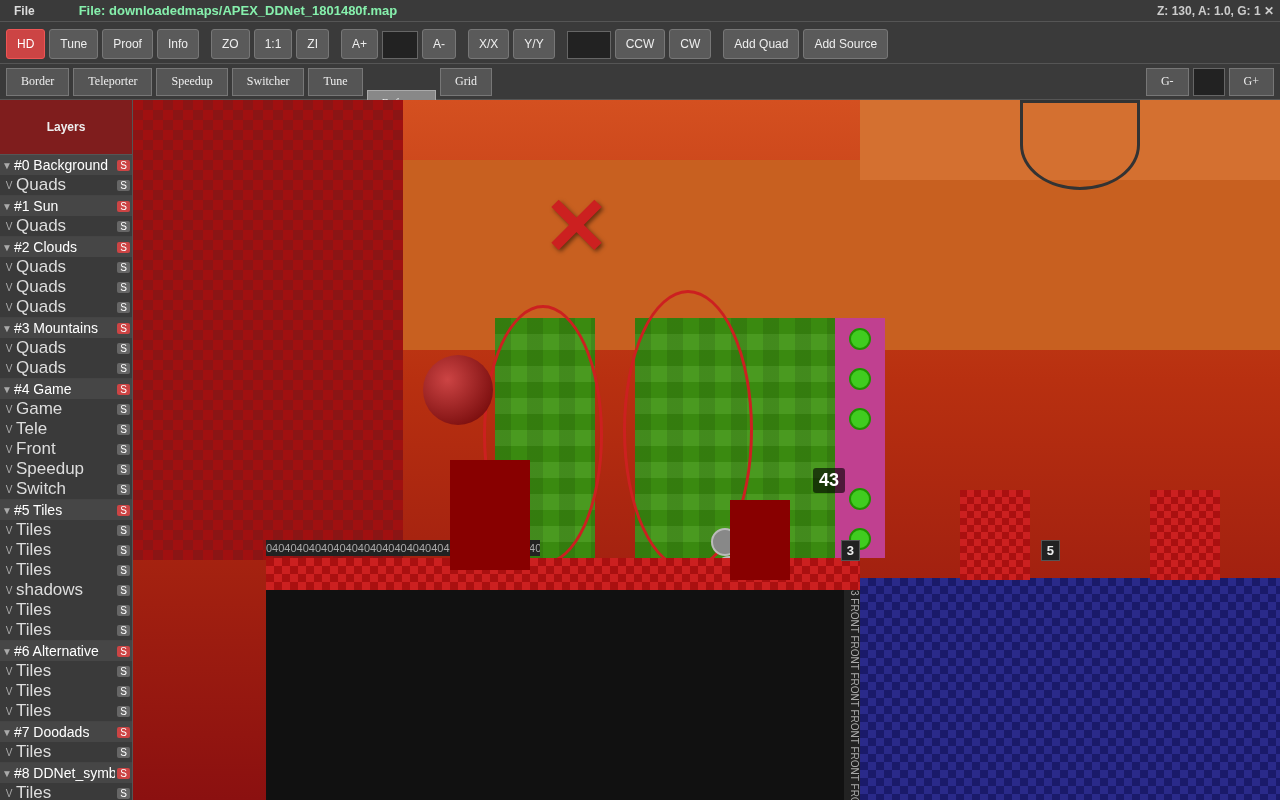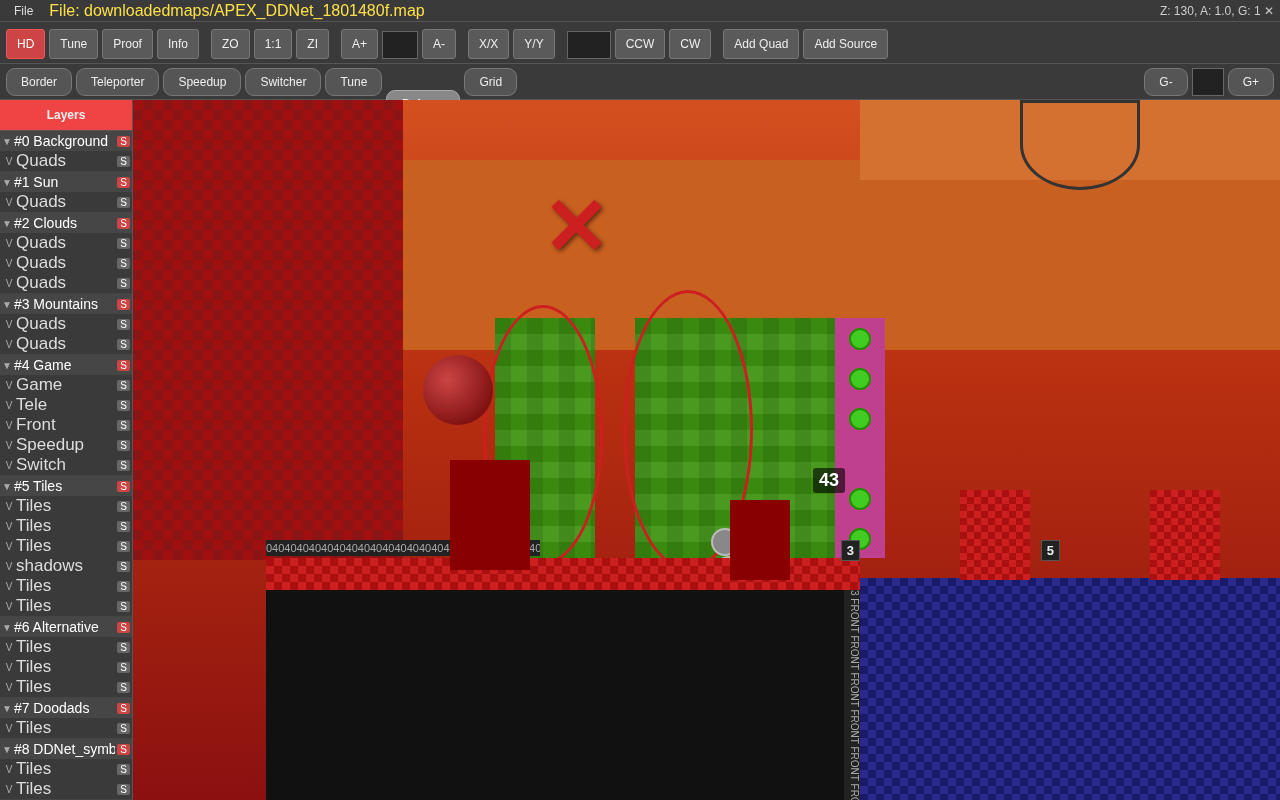--- a/index.html
+++ b/index.html
@@ -1,42 +1,42 @@
 <!DOCTYPE html>
 <html><head>
   <meta charset="utf-8">
   <style>
     * { margin: 0; padding: 0; box-sizing: border-box; }
     body { width: 1280px; height: 800px; background: #2a2a2a; font-family: Arial, sans-serif; font-size: 12px; overflow: hidden; position: relative; }
 
     
-    #top-bar { display: flex; align-items: center; background: #3a3a3a; height: 22px; padding: 0 6px; border-bottom: 1px solid #555; }
+    #top-bar { display: flex; align-items: center; background: #3a3a3a; height: 22px; padding: 0 6px; border-bottom: 1px solid #555; font-weight: bold; }
     #top-bar .menu-item { color: #ddd; padding: 2px 8px; cursor: pointer; font-size: 12px; }
-    #file-title { color: #fde047; font-size: 16px; margin-left: 8px; }
+    #file-title { color: #86efac; font-size: 13px; margin-left: 36px; }
     #top-right-info { color: #ccc; font-size: 12px; margin-left: auto; }
 
     
     #toolbar { display: flex; align-items: flex-end; background: #3a3a3a; height: 42px; padding: 4px 6px; gap: 4px; border-bottom: 1px solid #555; }
     .tool-btn { background: #5a5a5a; border: 1px solid #777; color: #eee; padding: 4px 10px; cursor: pointer; border-radius: 3px; font-size: 12px; height: 30px; }
     .tool-btn.active { background: #c44; border-color: #e55; color: #fff; }
     .tool-sep { width: 4px; }
     .tool-input { background: #222; border: 1px solid #666; color: #eee; width: 36px; height: 28px; text-align: center; font-size: 12px; }
 
     
     #toolbar2 { display: flex; align-items: center; background: #3a3a3a; height: 36px; padding: 2px 6px; gap: 4px; border-bottom: 1px solid #555; }
-    .tab-btn { background: #555; border: 1px solid #777; color: #eee; padding: 4px 14px; cursor: pointer; border-radius: 9px; font-size: 12px; height: 28px; }
+    .tab-btn { background: #555; border: 1px solid #777; color: #eee; padding: 4px 14px; cursor: pointer; border-radius: 0; font-size: 12px; height: 28px; font-family: Liberation Serif, serif; }
     .tab-btn.active { background: #888; border-color: #aaa; margin-top: 44px; }
     .g-input { background: #222; border: 1px solid #666; color: #eee; width: 32px; height: 28px; text-align: center; font-size: 12px; }
 
     
     #main { display: flex; height: calc(800px - 100px); }
 
     
     #left-panel { width: 133px; background: #3a3a3a; border-right: 1px solid #555; overflow-y: auto; flex-shrink: 0; }
-    #layers-header { background: #ef4444; padding: 8px 8px; font-weight: bold; color: #eee; border-bottom: 1px solid #555; text-align: center; }
+    #layers-header { background: #7f1d1d; padding: 20px 8px; font-weight: bold; color: #eee; border-bottom: 1px solid #555; text-align: center; }
 
     .layer-group { border-bottom: 1px solid #444; }
     .layer-row { display: flex; align-items: center; height: 20px; padding: 0 2px; cursor: pointer; }
     .layer-row.group-header { background: #464646; }
     .layer-vis { color: #aaa; font-size: 10px; width: 14px; text-align: center; flex-shrink: 0; }
     .layer-name { color: #ddd; font-size: 17px; flex: 1; white-space: nowrap; overflow: hidden; }
     .layer-name.group { color: #fff; font-size: 14px; }
     .layer-s { background: #666; color: #fff; font-size: 10px; padding: 0 3px; border-radius: 2px; margin-left: 2px; cursor: pointer; flex-shrink: 0; }
     .layer-s.red { background: #c44; }
     .hash { color: #aaa; font-size: 10px; margin-right: 2px; }

